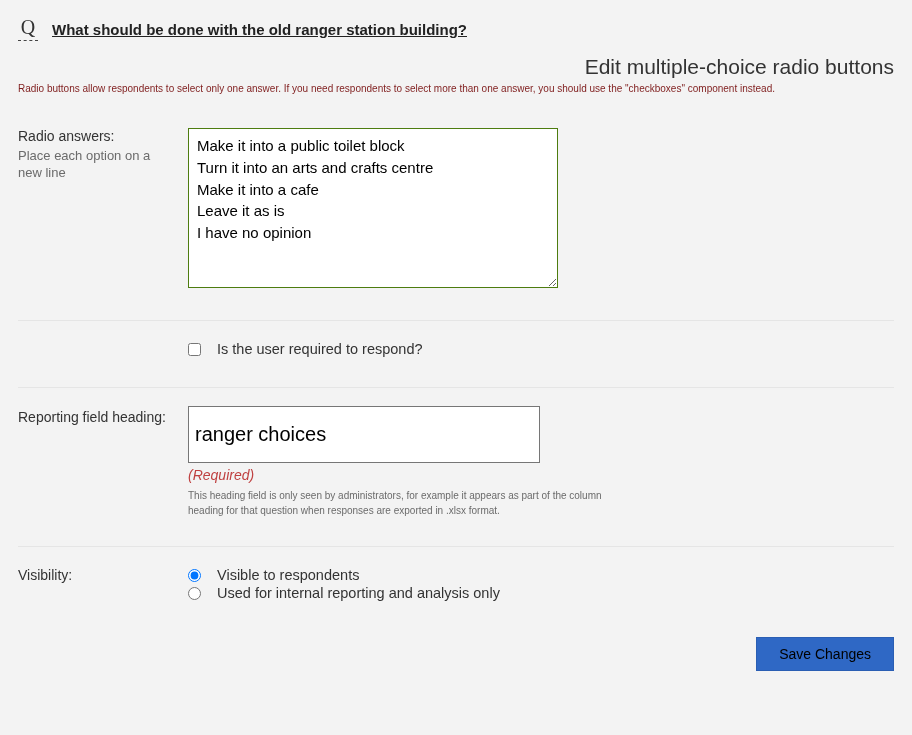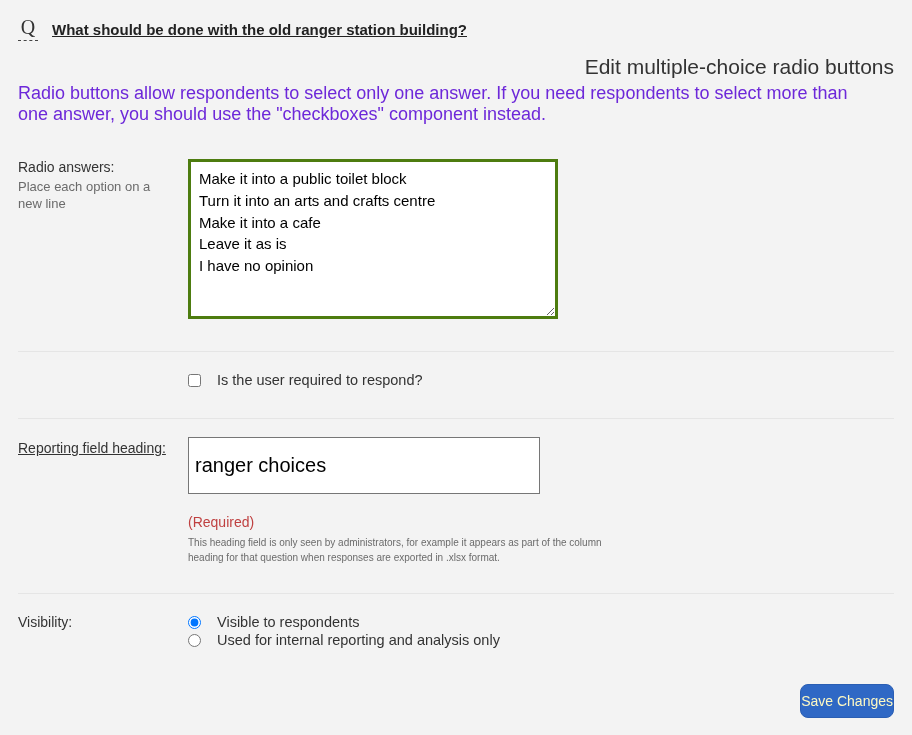--- a/index.html
+++ b/index.html
@@ -54,22 +54,22 @@
   }
 
   h2 {
     font-size: 21px;
     font-weight: 400;
     margin: 14px 0 4px;
     color: #333;
     text-align: right;
   }
   .subtitle {
-    font-size: 18px;
-    color: #6d28d9;
+    font-size: 10px;
+    color: #7f1d1d;
     margin: 0 0 34px;
     max-width: 850px;
   }
 
   .form-area {
     display: block;
   }
   .row {
     display: flex;
     align-items: flex-start;
@@ -96,21 +96,21 @@
   }
 
   textarea {
     width: 370px;
     height: 160px;
     box-sizing: border-box;
     font-family: Arial, sans-serif;
     font-size: 15px;
     line-height: 1.45;
     padding: 6px 8px;
-    border: 3px solid #4d7c0f;
+    border: 1px solid #4d7c0f;
     resize: both;
     background: #fff;
   }
   input[type=text] {
     width: 352px;
     box-sizing: border-box;
     font-family: Arial, sans-serif;
     font-size: 20px;
     padding: 16px 6px;
     border: 1px solid #767676;
@@ -130,43 +130,44 @@
     font-size: 14.5px;
     color: #333;
     margin: 2px 0;
   }
   input[type=checkbox], input[type=radio] {
     margin: 0;
   }
 
   .required-note {
     color: var(--red);
+    font-style: italic;
     font-size: 14px;
-    margin-top: 20px;
+    margin-top: 4px;
   }
   .help-text {
     color: var(--muted);
     font-size: 10px;
     line-height: 1.45;
     margin-top: 6px;
     max-width: 440px;
   }
 
   .btn-row {
     display: flex;
     justify-content: flex-end;
     margin-top: 34px;
   }
   .btn-primary {
     background: var(--btn-blue);
     border: 1px solid var(--btn-blue-border);
-    color: #fef9c3;
+    color: #000000;
     font-size: 14px;
-    padding: 8px 0;
-    border-radius: 8px;
+    padding: 8px 22px;
+    border-radius: 0;
     cursor: pointer;
   }
 </style>
 </head>
 <body>
 
 <div class="page">
 
   <div class="title-row">
     <span class="q-icon">Q</span>
@@ -200,21 +201,21 @@
         <label class="checkbox-row">
           <input type="checkbox" style="">
           <span>Is the user required to respond?</span>
         </label>
       </div>
     </div>
 
     <hr>
 
     <div class="row">
-      <div class="label-col" style="padding-top:3px;text-decoration:underline;">
+      <div class="label-col" style="padding-top:3px;">
         <span>Reporting field heading:</span>
       </div>
       <div class="field-col">
         <input type="text" value="ranger choices" style="">
         <div class="required-note">(Required)</div>
         <div class="help-text">This heading field is only seen by administrators, for example it appears as part of the column heading for that question when responses are exported in .xlsx format.</div>
       </div>
     </div>
 
     <hr>

